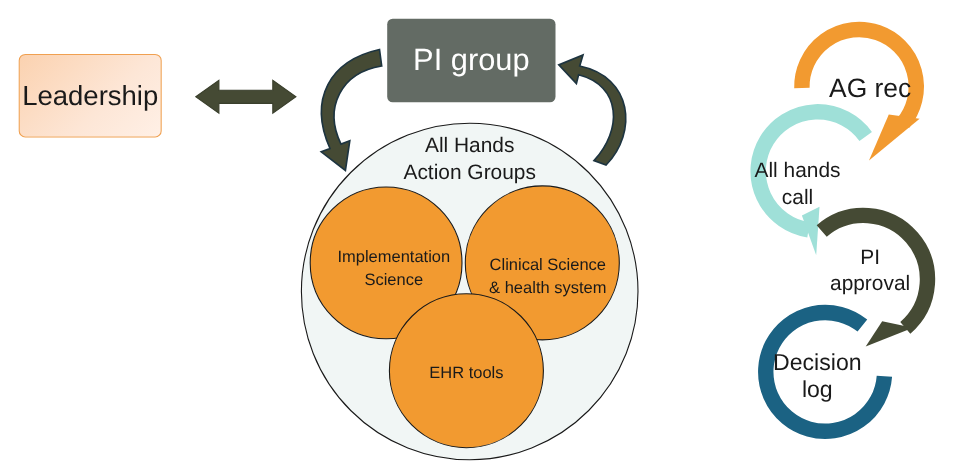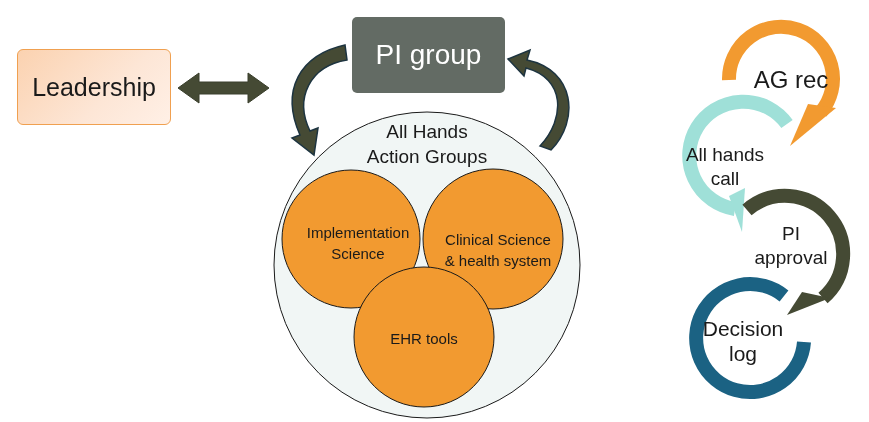--- a/index.html
+++ b/index.html
@@ -1,20 +1,20 @@
 <!DOCTYPE html>
 <html><head>
 <meta charset="utf-8">
 <style>
   html, body { margin: 0; padding: 0; background: #ffffff; }
   body { width: 869px; height: 422px; position: relative; overflow: hidden;
          font-family: "Liberation Sans", sans-serif; }
   .abs { position: absolute; }
   #leadership {
-    left: 17px; top: 49px; width: 154px; height: 76px;
+    left: 17px; top: 49px; width: 130px; height: 76px;
     border: 1.5px solid #f0a050; border-radius: 6px; box-sizing: border-box;
     background: linear-gradient(135deg, #fbd2b0 0%, #fde6d6 60%, #fff0e6 100%);
     display: flex; align-items: center; justify-content: center;
     font-size: 25px; color: #1a1a1a;
   }
   #pi-group {
     left: 352px; top: 17px; width: 153px; height: 76px;
     background: #636b64; border-radius: 5px;
     display: flex; align-items: center; justify-content: center;
     font-size: 28px; color: #ffffff;

